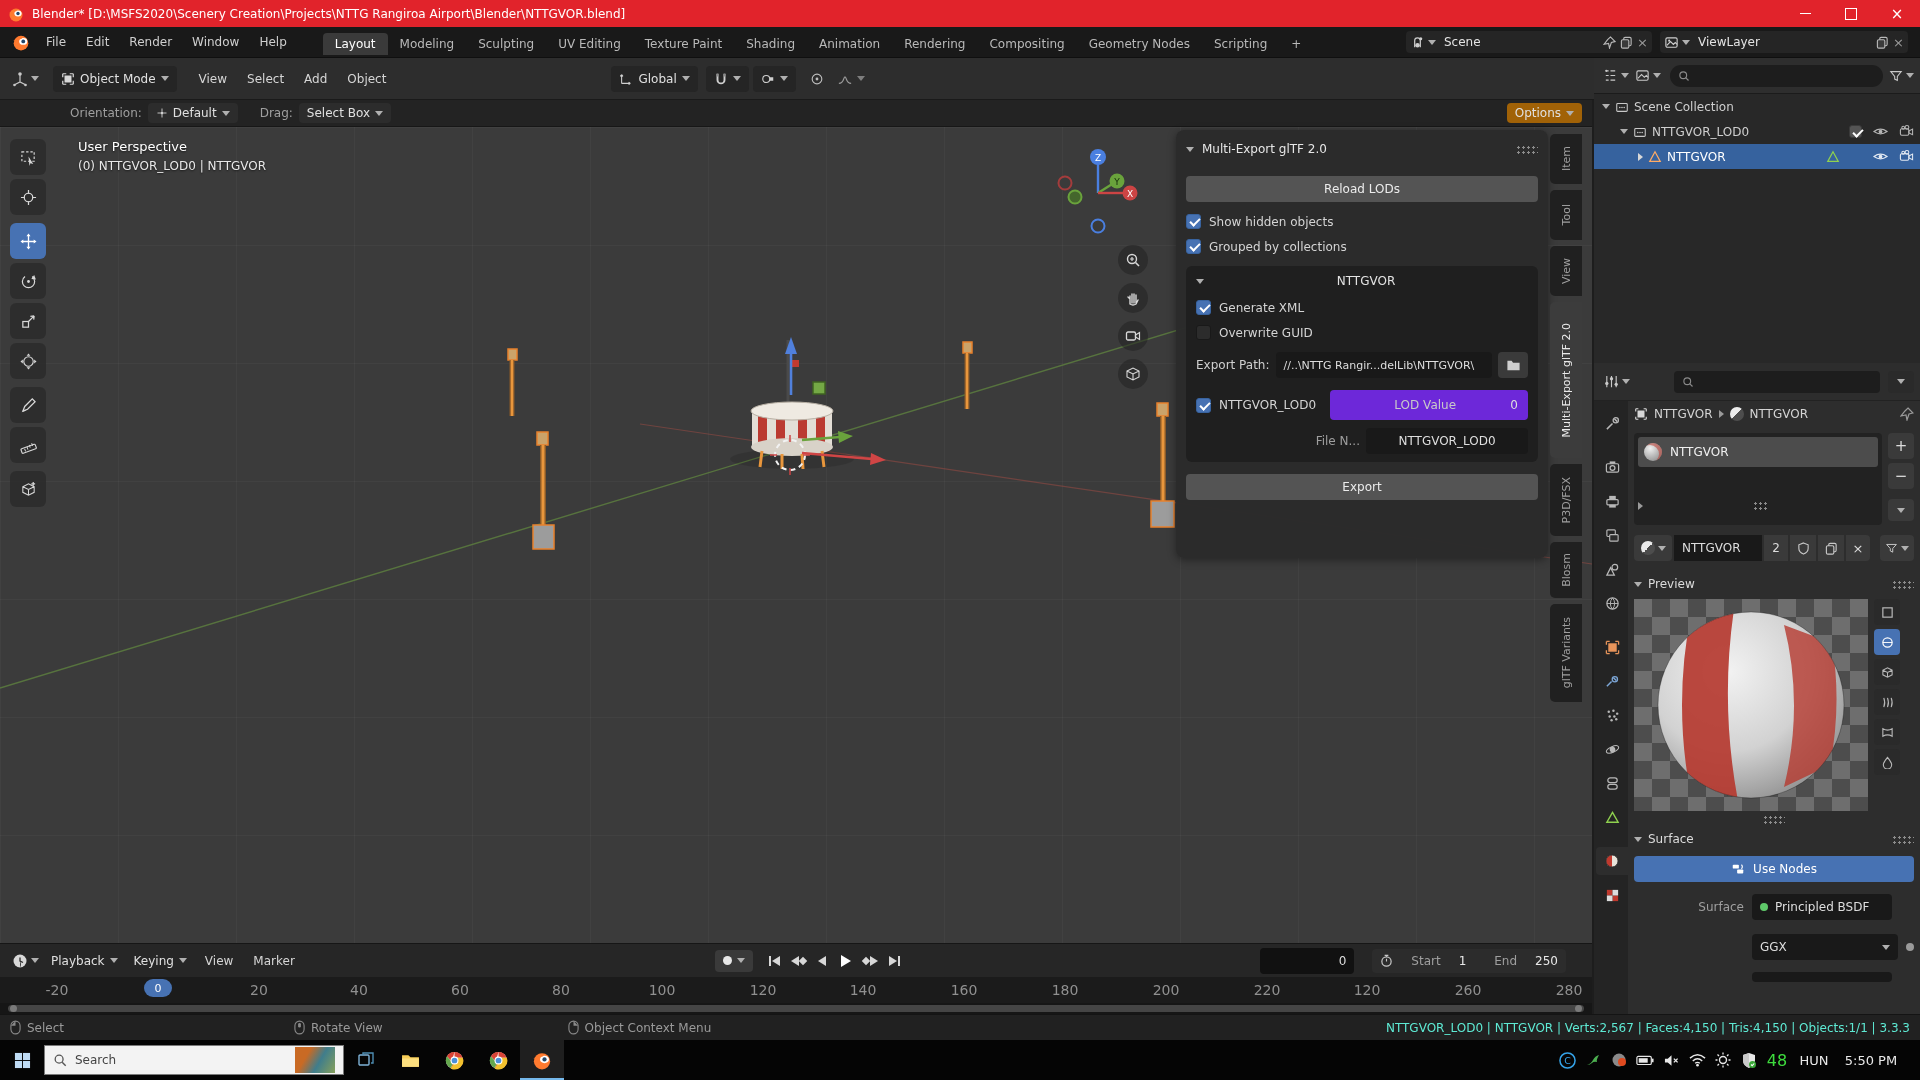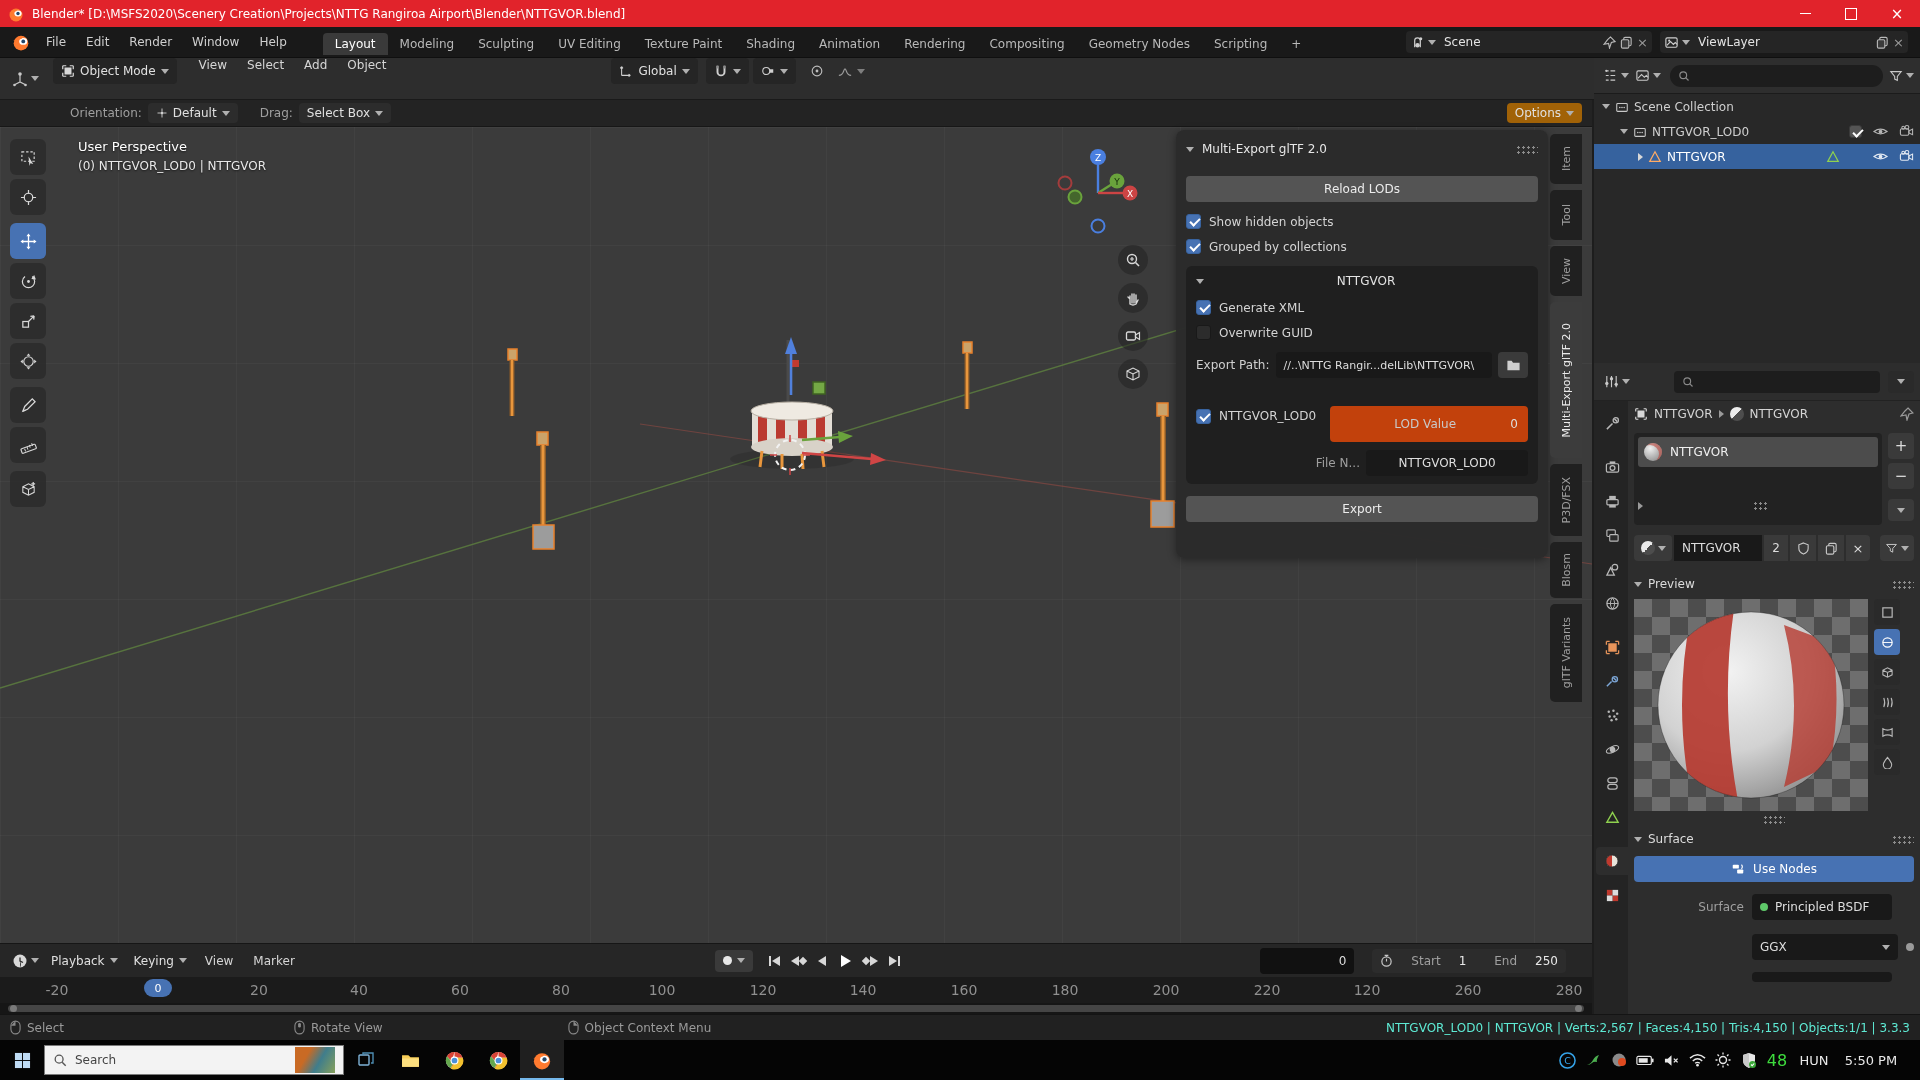--- a/index.html
+++ b/index.html
@@ -11,21 +11,21 @@
   .titlebar{left:0;top:0;width:1920px;height:27px;background:#e1232b;color:#fff;display:flex;align-items:center;padding-left:8px;box-sizing:border-box;}
   .titlebar .t{font-size:12px;margin-left:8px;white-space:nowrap;}
   .winbtn{width:46px;height:27px;display:flex;align-items:center;justify-content:center;}
   
   .menubar{left:0;top:27px;width:1920px;height:31px;background:#191919;display:flex;align-items:center;padding:0 6px;box-sizing:border-box;border-bottom:1px solid #0f0f0f;}
   .menu-item{padding:4px 10px;color:#cfcfcf;}
   .wtab{padding:4px 12px;color:#b9b9b9;border-radius:4px 4px 0 0;margin-top:4px;}
   .wtab.active{background:#3a3a3a;color:#fff;}
   .pillgrp{display:flex;align-items:center;background:#252525;border-radius:4px;height:22px;padding:0 4px;}
   
-  .toolheader{left:0;top:58px;width:1912px;height:42px;background:#2d2d2d;display:flex;padding:0 8px;box-sizing:border-box;border-bottom:1px solid #1a1a1a;}
+  .toolheader{left:0;top:58px;width:1912px;height:42px;background:#2d2d2d;display:flex;align-items:center;padding:0 8px;box-sizing:border-box;border-bottom:1px solid #1a1a1a;}
   .subheader{left:0;top:100px;width:1592px;height:27px;background:#232323;display:flex;align-items:center;padding:0 10px;box-sizing:border-box;border-bottom:1px solid #171717;}
   .hbtn{display:flex;align-items:center;gap:5px;background:#252525;border-radius:4px;height:26px;padding:0 8px;color:#e0e0e0;}
   .hmenu{padding:0 10px;color:#d6d6d6;}
   .lab{color:#9f9f9f;}
   .crt{display:inline-block;width:0;height:0;border-left:4px solid transparent;border-right:4px solid transparent;border-top:5px solid #b0b0b0;}
   .crt-r{display:inline-block;width:0;height:0;border-top:4px solid transparent;border-bottom:4px solid transparent;border-left:5px solid #9a9a9a;}
   .tgl{width:26px;height:26px;border-radius:4px;display:flex;align-items:center;justify-content:center;}
   .tgl.on{background:#4772b3;}
   
   .viewport{left:0;top:127px;width:1592px;height:816px;background:#3b3b3b;background-image:linear-gradient(rgba(255,255,255,.030) 1px,transparent 1px),linear-gradient(90deg,rgba(255,255,255,.030) 1px,transparent 1px);background-size:118px 118px;overflow:hidden;}
@@ -35,21 +35,21 @@
   .ttool.active{background:#4772b3;}
   .navbtn{width:30px;height:30px;border-radius:50%;background:rgba(35,35,35,.55);display:flex;align-items:center;justify-content:center;}
   
   .npanel{left:1176px;top:130px;width:372px;height:428px;background:rgba(42,42,42,.97);border-radius:8px;box-shadow:0 2px 8px rgba(0,0,0,.4);padding:6px 10px;box-sizing:border-box;}
   .btn{background:#545454;border-radius:4px;color:#ececec;display:flex;align-items:center;justify-content:center;height:26px;}
   .btn.blue{background:#4772b3;color:#fff;}
   .chk{width:15px;height:15px;border-radius:3px;background:#2c2c2c;border:1px solid #191919;box-sizing:border-box;flex:none;}
   .chk.on{background:#4772b3;border-color:#38639f;}
   .chk.on::after{content:"";display:block;width:4px;height:8px;border:solid #fff;border-width:0 2px 2px 0;transform:rotate(45deg);margin:1px 0 0 5px;}
   .fld{background:#191919;border-radius:4px;color:#dedede;display:flex;align-items:center;padding:0 8px;height:26px;}
-  .numfld{background:#c2410c;border-radius:4px;color:#dedede;display:flex;align-items:center;padding:0 10px;height:36px;margin-top:16px;}
+  .numfld{background:#6d28d9;border-radius:4px;color:#dedede;display:flex;align-items:center;padding:0 10px;height:30px;}
   .grip{width:22px;height:9px;background-image:radial-gradient(#8c8c8c 1px,transparent 1.2px);background-size:5px 5px;}
   .subpanel{background:#1f1f1f;border-radius:6px;}
   .vtab{position:absolute;left:1550px;width:32px;border-radius:5px 0 0 5px;background:#202020;color:#9f9f9f;font-size:11px;display:flex;align-items:center;justify-content:center;}
   .vtab.active{background:#3c3c3c;color:#eaeaea;}
   .vtab span{writing-mode:vertical-rl;transform:rotate(180deg);white-space:nowrap;}
   
   .outliner{left:1594px;top:58px;width:326px;height:305px;background:#282828;}
   .outliner-h{height:36px;background:#2e2e2e;display:flex;align-items:center;padding:0 6px;box-sizing:border-box;border-bottom:1px solid #1b1b1b;}
   .orow{height:25px;display:flex;align-items:center;color:#cfcfcf;}
   .orow.sel{background:#36629e;color:#fff;}

